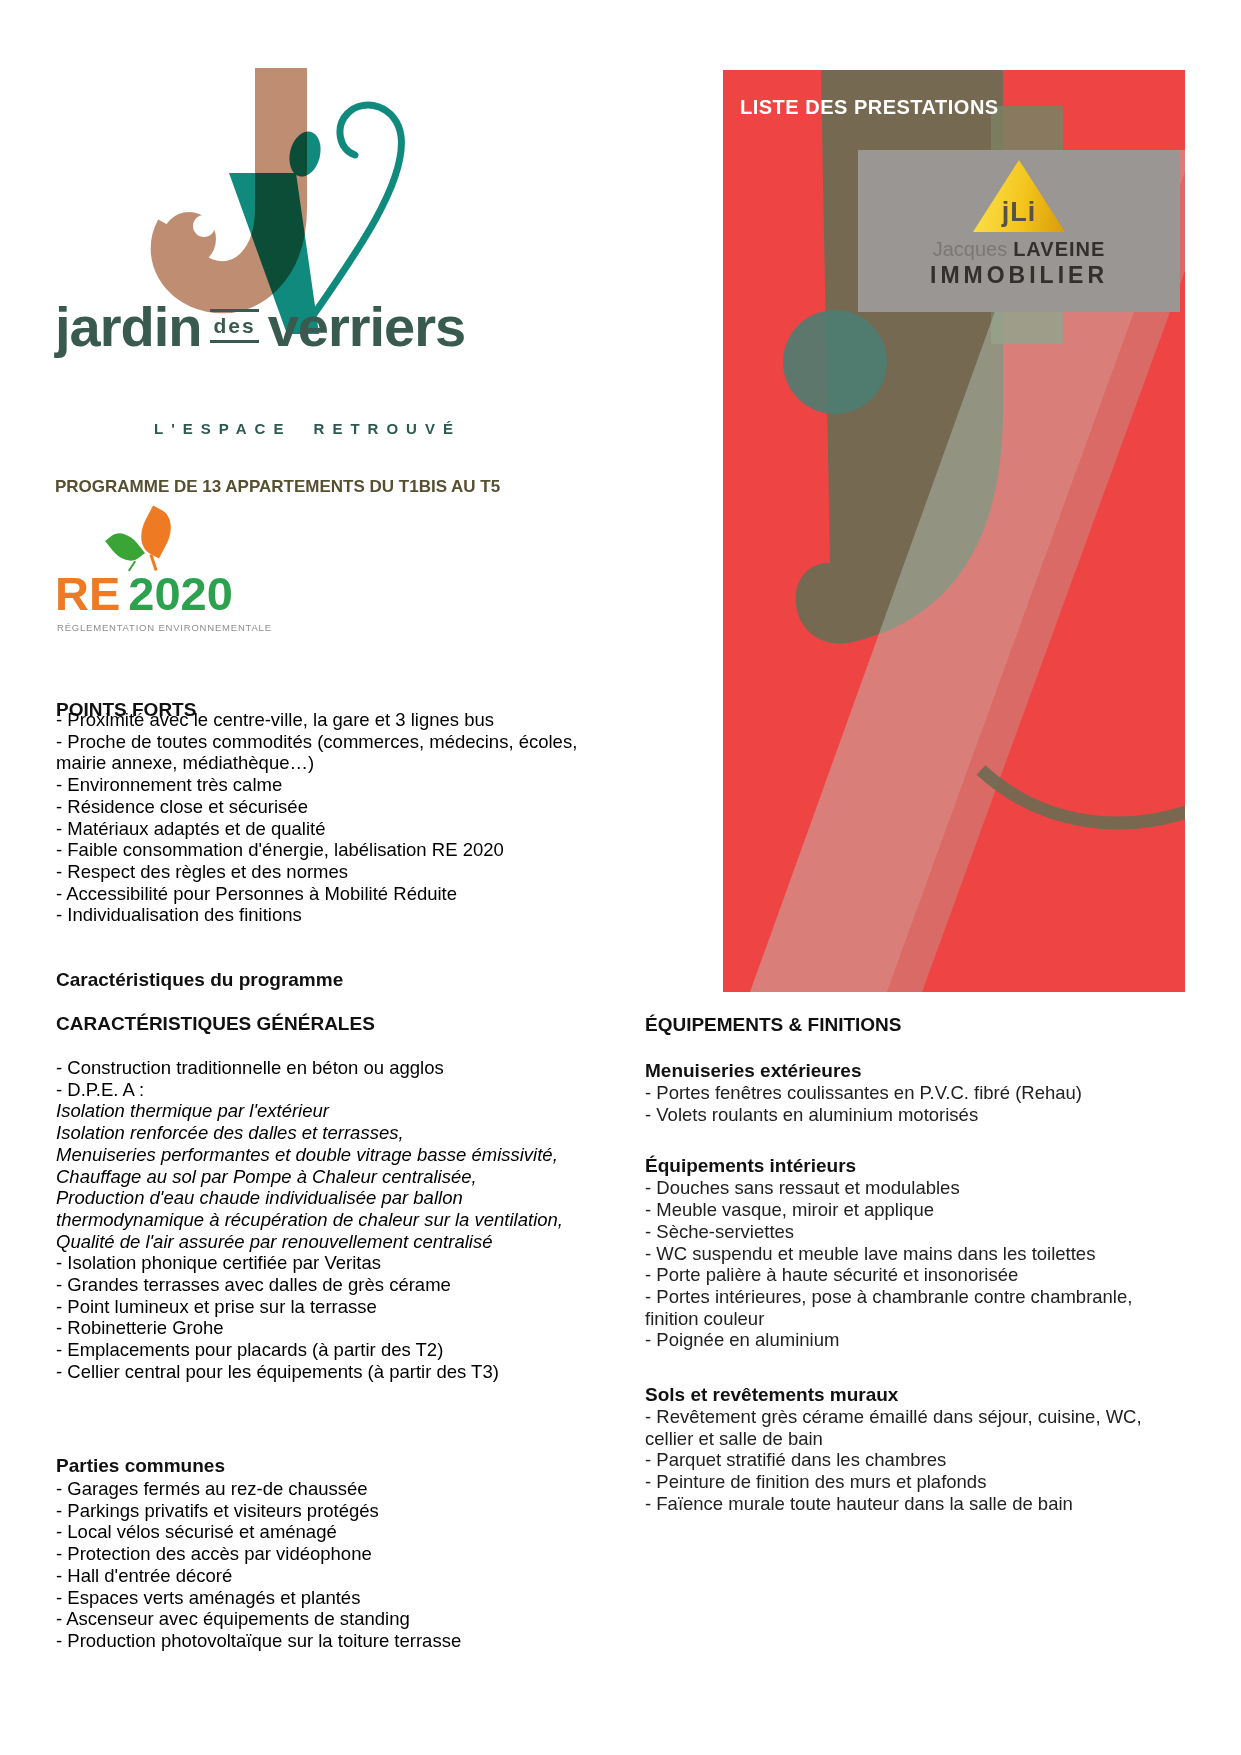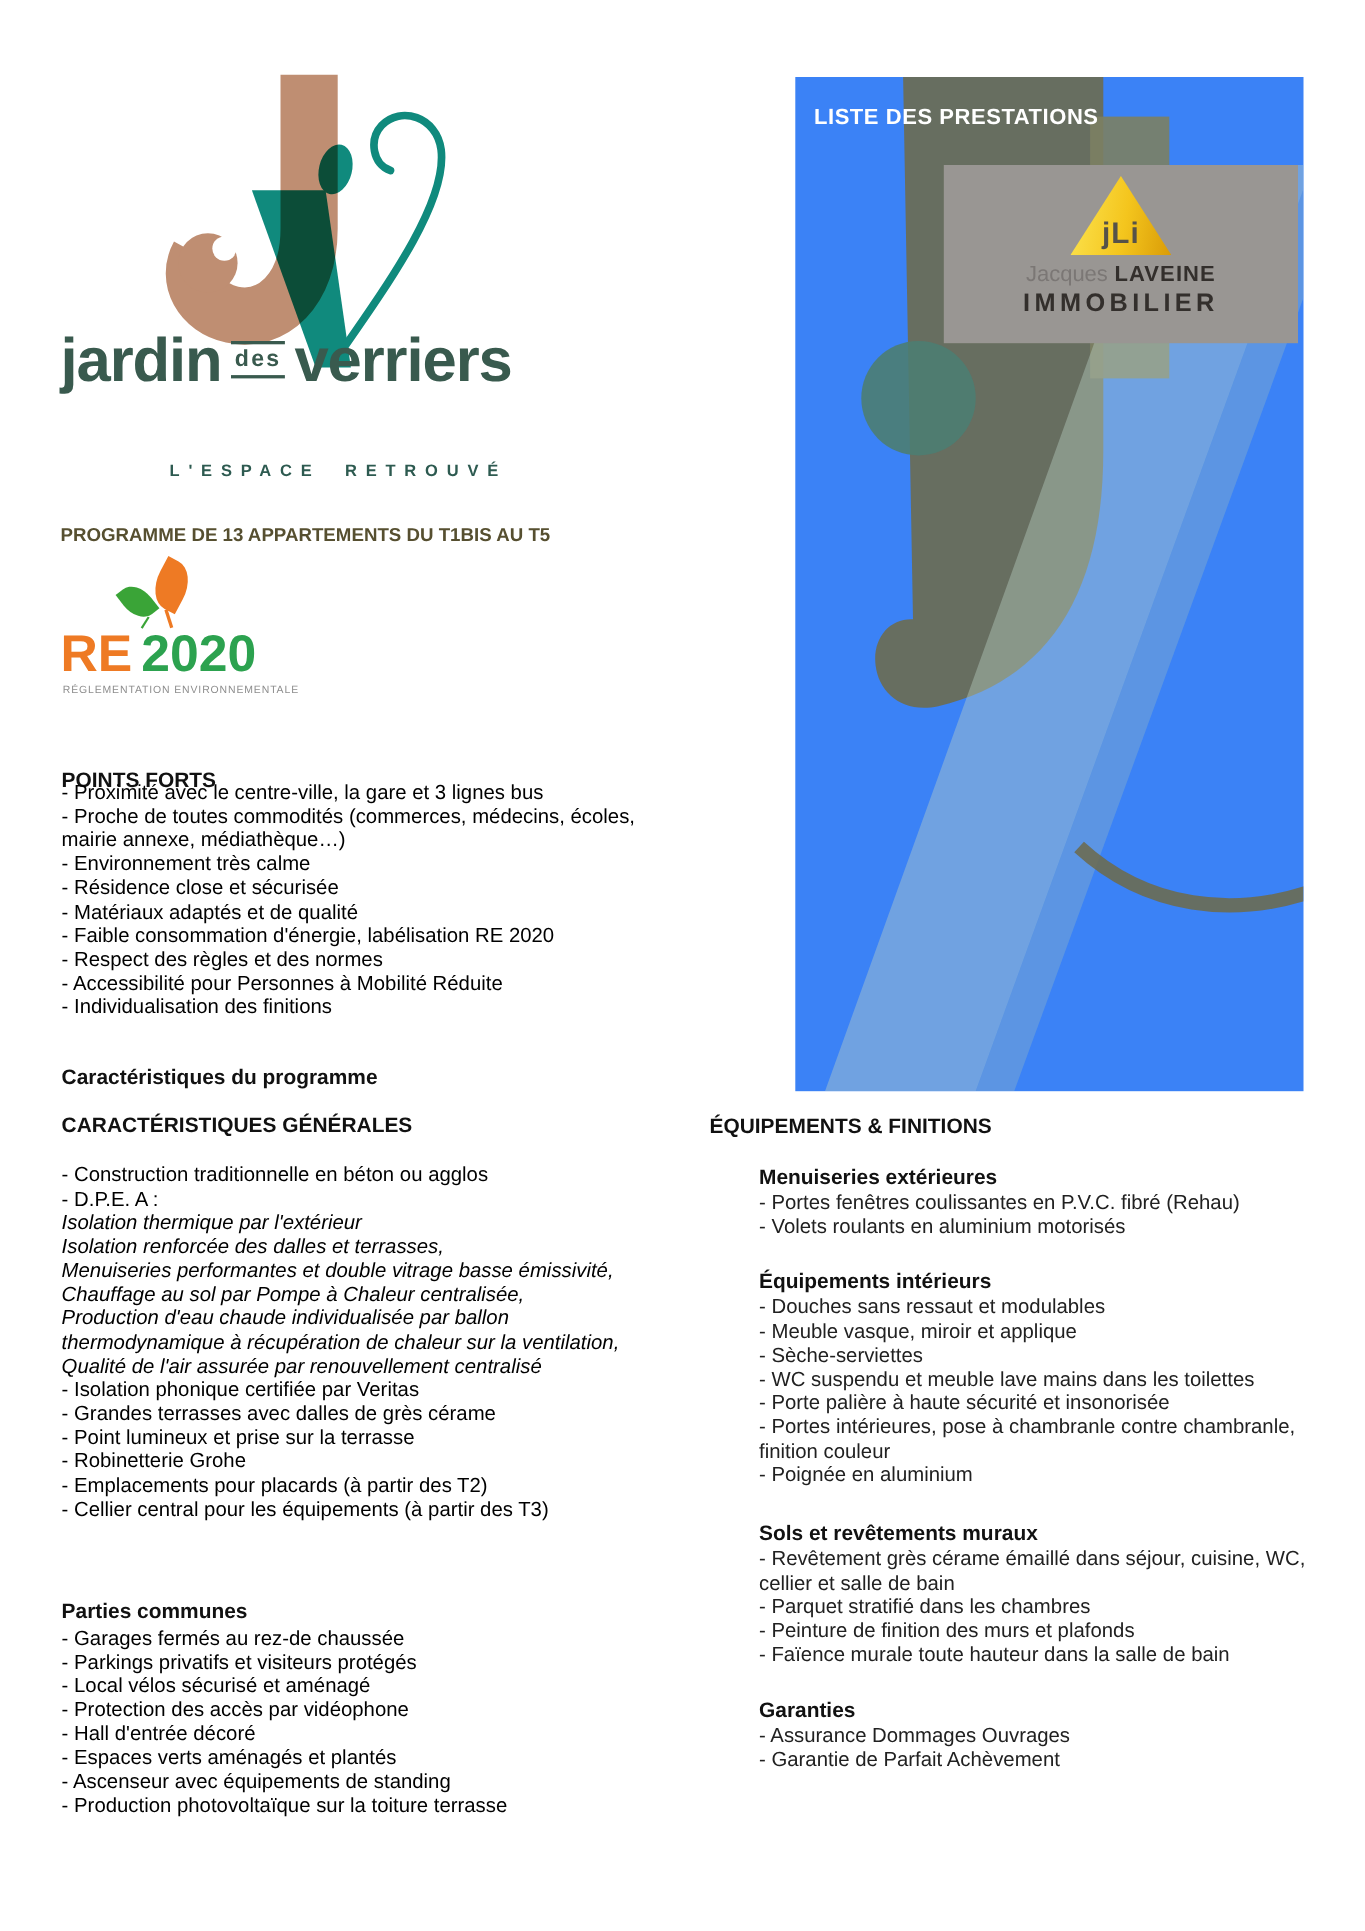--- a/index.html
+++ b/index.html
@@ -36,26 +36,26 @@
   .pf-title{top:699px;}
   .pf-list{top:709px;}
   .carac-intro{top:969px;}
   .carac-title{top:1013px;}
   .carac-list{top:1057px;}
   .parties-title{top:1455px;}
   .parties-list{top:1478px;}
   
   .col-right{position:absolute;left:645px;top:1014px;width:500px;}
   .col-right h2{margin:0;font-size:19px;font-weight:bold;color:#111;}
-  .col-right .sub{margin-top:24px;margin-left:45px;}
+  .col-right .sub{margin-top:24px;}
   .col-right .sub:first-of-type{margin-top:24px;}
   .col-right h3{margin:0 0 0 0;font-size:19px;font-weight:bold;color:#111;}
   .col-right .sublist{position:static;width:500px;font-size:18.5px;line-height:21.7px;}
   
-  .panel{position:absolute;left:723px;top:70px;width:462px;height:922px;background:#3b82f6;overflow:hidden;}
+  .panel{position:absolute;left:723px;top:70px;width:462px;height:922px;background:#ef4444;overflow:hidden;}
   .panel-deco{position:absolute;left:0;top:0;width:462px;height:922px;}
   .panel-title{position:absolute;left:17px;top:26px;font-size:20px;font-weight:bold;color:#ffffff;letter-spacing:0.5px;}
   .agency-box{position:absolute;left:135px;top:80px;width:322px;height:162px;background:#999693;text-align:center;}
   .tri{position:relative;width:92px;height:72px;margin:10px auto 0 auto;
        background:linear-gradient(100deg,#fce552 0%,#f4c51d 55%,#d99b07 100%);
        clip-path:polygon(50% 0,0 100%,100% 100%);}
   .tri-letters{position:absolute;left:0;right:0;bottom:4px;font-size:27px;font-weight:bold;color:#565249;letter-spacing:1px;}
   .agency-line1{margin-top:6px;font-size:20px;white-space:nowrap;}
   .agency-line1 .ag-first{color:#7b7775;}
   .agency-line1 .ag-last{color:#332f2c;font-weight:bold;letter-spacing:1px;margin-left:6px;}
@@ -189,23 +189,15 @@
       <h3>Sols et revêtements muraux</h3>
       <div class="sublist">
 
       <div class="line">- Revêtement grès cérame émaillé dans séjour, cuisine, WC, cellier et salle de bain</div>
           <div class="line">- Parquet stratifié dans les chambres</div>
           <div class="line">- Peinture de finition des murs et plafonds</div>
           <div class="line">- Faïence murale toute hauteur dans la salle de bain</div>
         </div>
     </div>
 
-    <div class="sub" style="margin-top:30px;">
-      <h3>Garanties</h3>
-      <div class="sublist">
-
-      <div class="line">- Assurance Dommages Ouvrages</div>
-          <div class="line">- Garantie de Parfait Achèvement</div>
-        </div>
-    </div>
   </div>
 
 </div>
 
 </body></html>

